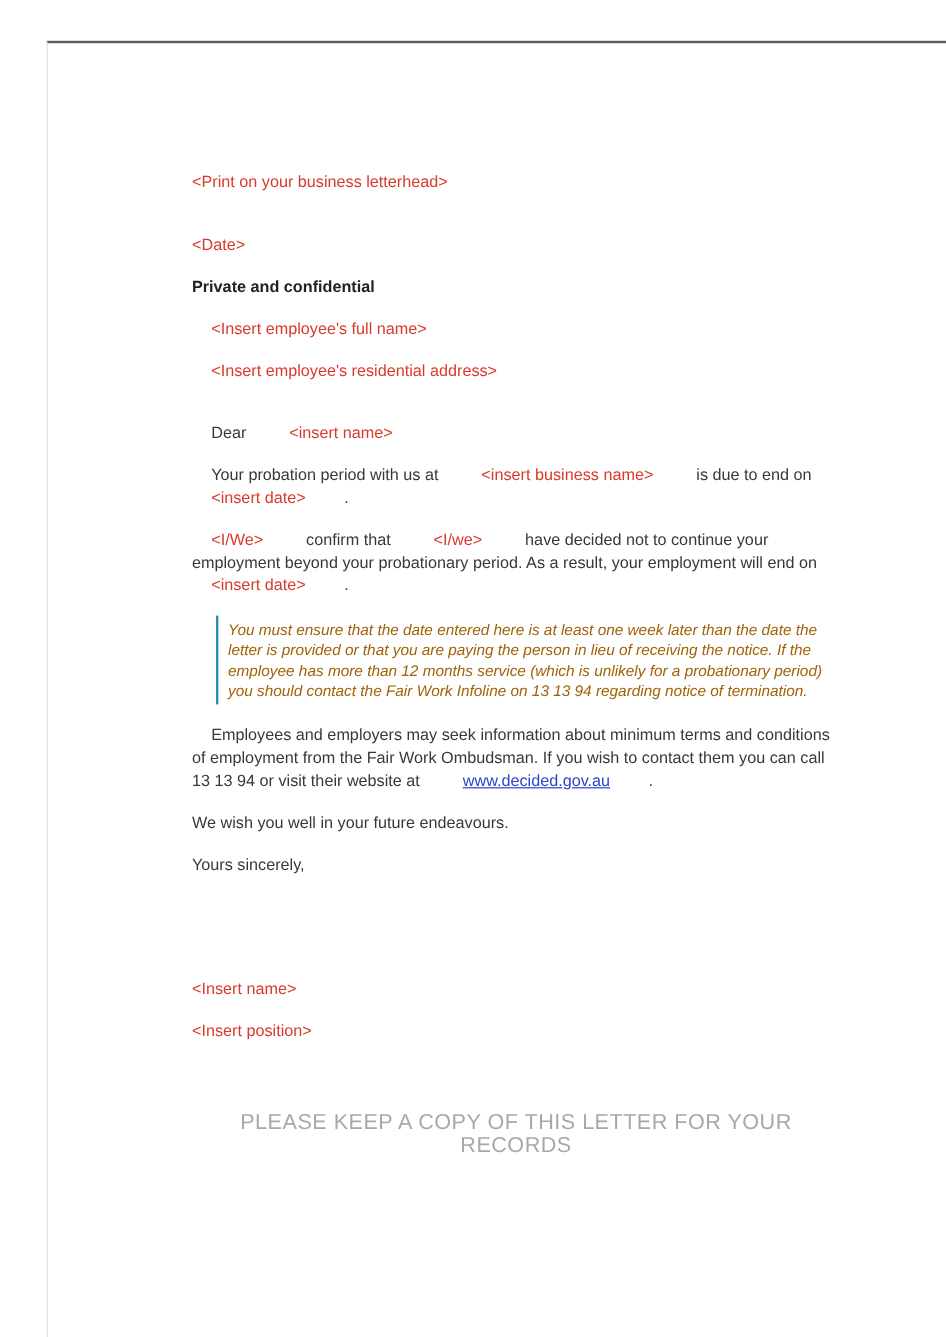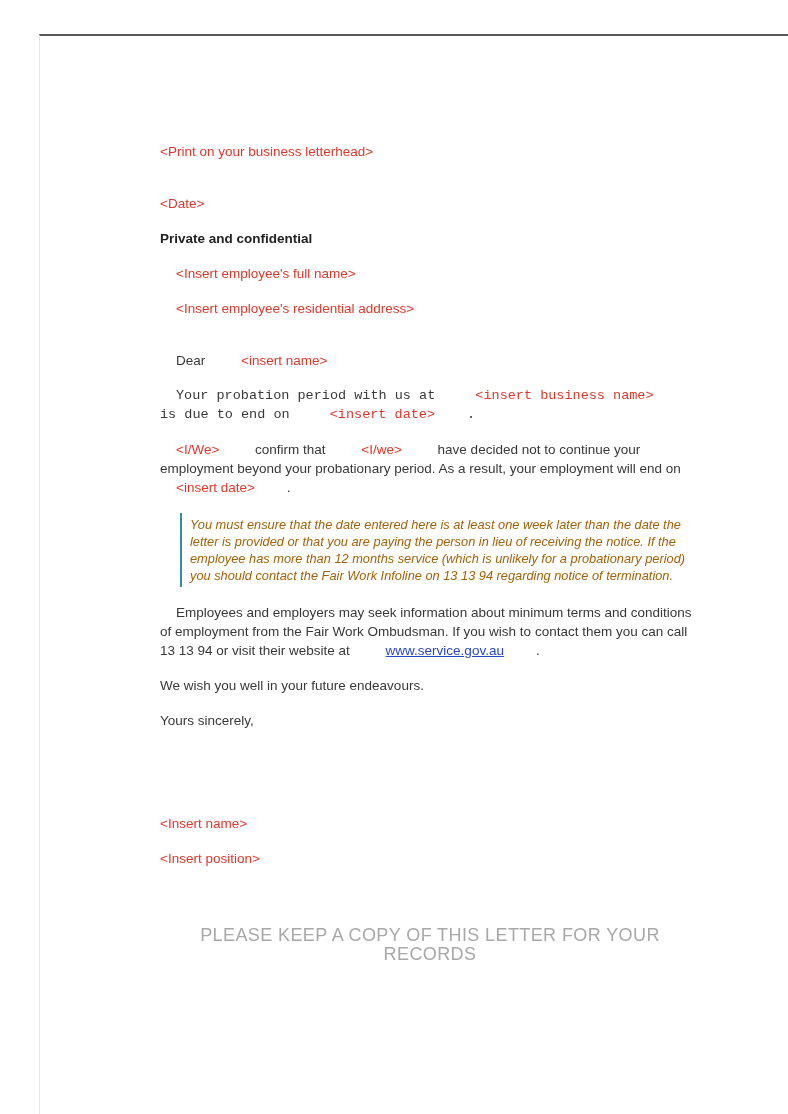--- a/index.html
+++ b/index.html
@@ -31,21 +31,21 @@
   .block-confidential { margin-top: 8px; font-weight: bold; color: #222222; }
   .block-employee { margin-top: 8px; }
   .block-salutation { margin-top: 33px; }
   .subject-line {
     margin-top: 5px;
     text-align: center;
     font-weight: bold;
     color: #222222;
   }
   .para { margin-top: 8px; }
-  .para-first { margin-top: 5px; font-family: Liberation Mono, monospace; }
+  .para-first { margin-top: 5px; }
   .note-box {
     margin: 8px 0 0 36px;
     padding: 3px 10px 3px 8px;
     border-left: 2px solid #2f8ea8;
     color: #a16207;
     font-style: italic;
     font-size: 12.8px;
     line-height: 17px;
   }
   .para-info { margin-top: 16px; }
@@ -91,21 +91,21 @@
       <span>Your probation period with us at </span><span class="red">&lt;insert business name&gt;</span><span> is due to end on </span><span class="red">&lt;insert date&gt;</span><span>.</span>
     </div>
 
     <div class="para">
       <span class="red">&lt;I/We&gt;</span><span> confirm that </span><span class="red">&lt;I/we&gt;</span><span> have decided not to continue your employment beyond your probationary period. As a result, your employment will end on </span><span class="red">&lt;insert date&gt;</span><span>.</span>
     </div>
 
     <div class="note-box">You must ensure that the date entered here is at least one week later than the date the letter is provided or that you are paying the person in lieu of receiving the notice. If the employee has more than 12 months service (which is unlikely for a probationary period) you should contact the Fair Work Infoline on 13 13 94 regarding notice of termination.</div>
 
     <div class="para para-info">
-      <span>Employees and employers may seek information about minimum terms and conditions of employment from the Fair Work Ombudsman. If you wish to contact them you can call 13 13 94 or visit their website at </span><a class="link" href="#">www.service.gov.au</a><span>.</span>
+      <span>Employees and employers may seek information about minimum terms and conditions of employment from the Fair Work Ombudsman. If you wish to contact them you can call 13 13 94 or visit their website at </span><a class="link" href="#">www.decided.gov.au</a><span>.</span>
     </div>
 
     <div class="para">We wish you well in your future endeavours.</div>
 
     <div class="block-signoff">Yours sincerely,</div>
 
     <div class="block-sig-name red">&lt;Insert name&gt;</div>
 
     <div class="block-sig-position red">&lt;Insert position&gt;</div>
 

